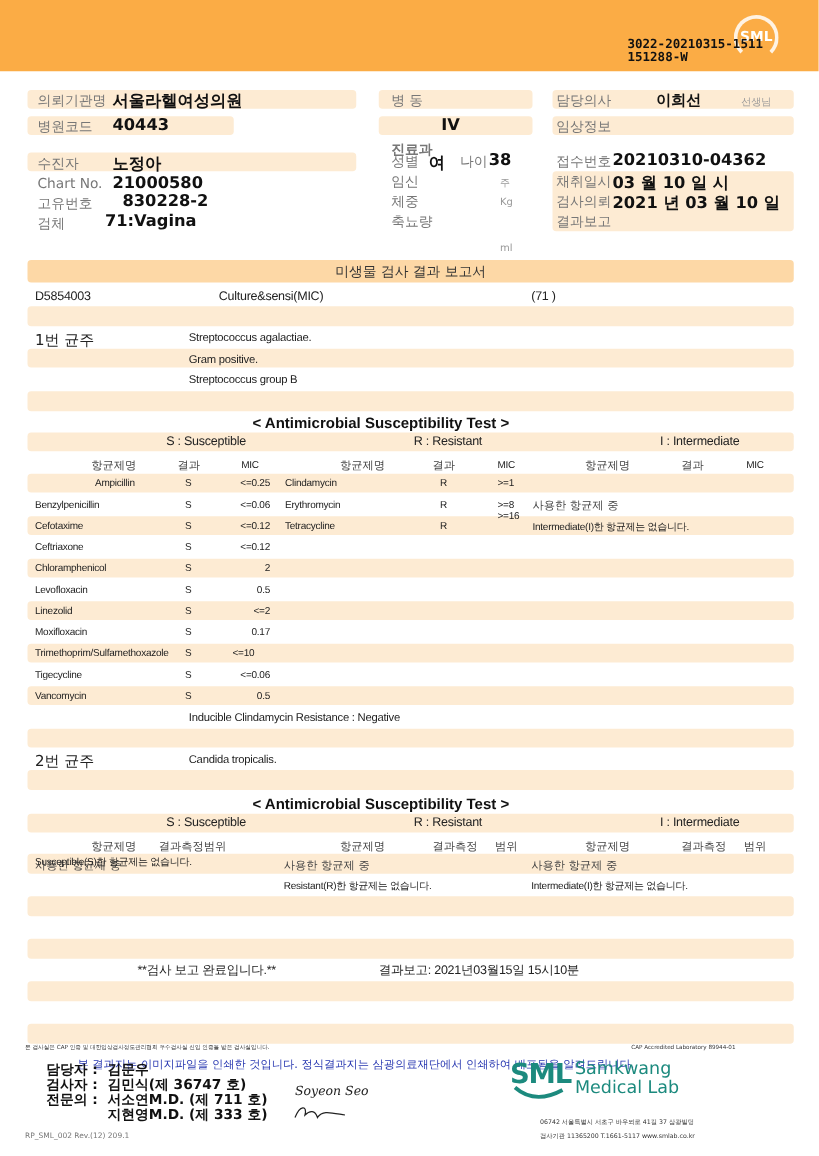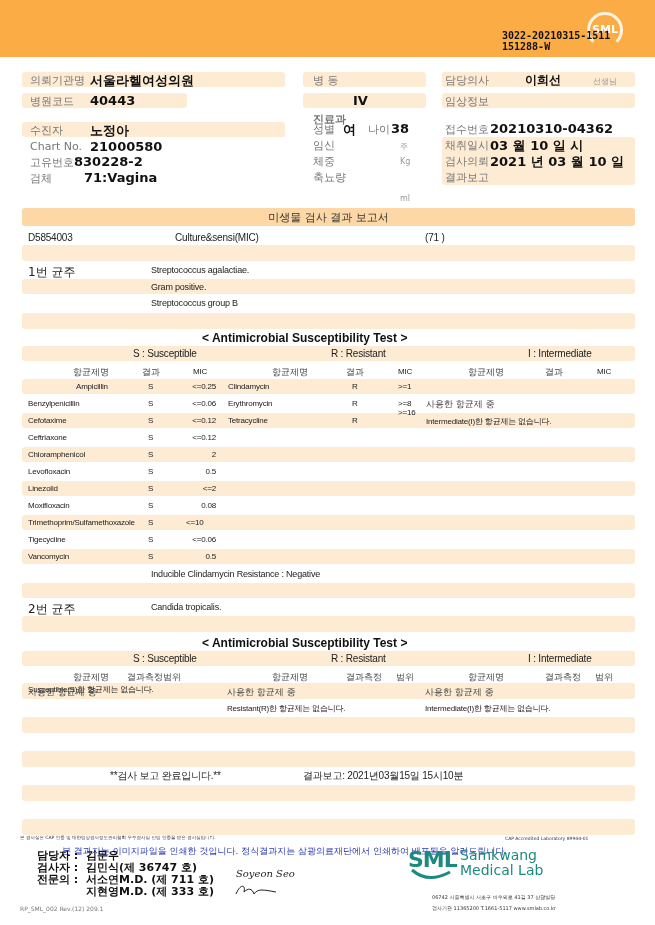--- a/index.html
+++ b/index.html
@@ -44,21 +44,21 @@
 <div class="lbl" style="left:30px;top:73px;">의뢰기관명</div>
 <div class="val" style="left:90px;top:72px;">서울라헬여성의원</div>
 <div class="lbl" style="left:30px;top:94px;">병원코드</div>
 <div class="val" style="left:90px;top:93px;">40443</div>
 
 <div class="lbl" style="left:30px;top:123px;">수진자</div>
 <div class="val" style="left:90px;top:122px;">노정아</div>
 <div class="lbl" style="left:30px;top:140px;">Chart No.</div>
 <div class="val" style="left:90px;top:139px;">21000580</div>
 <div class="lbl" style="left:30px;top:155px;">고유번호</div>
-<div class="val" style="left:74px;top:154px;">830228-2</div>
+<div class="val" style="left:98px;top:154px;">830228-2</div>
 <div class="lbl" style="left:30px;top:171px;">검체</div>
 <div class="val" style="left:84px;top:170px;">71:Vagina</div>
 
 <div class="lbl" style="left:313px;top:73px;">병  동</div>
 <div class="lbl" style="left:313px;top:112px;font-weight:bold;">진료과</div>
 <div class="val" style="left:353px;top:93px;">IV</div>
 
 <div class="lbl" style="left:313px;top:122px;">성별</div>
 <div class="val" style="left:343px;top:121px;">여</div>
 <div class="lbl" style="left:368px;top:122px;">나이</div>
@@ -136,21 +136,21 @@
     <div class="sm" style="left:186px;top:450px;font-size:8px;width:30px;text-align:right;">2</div>
     <div class="sm" style="left:28px;top:467px;font-size:8px;">Levofloxacin</div>
     <div class="sm" style="left:148px;top:467px;font-size:8px;">S</div>
     <div class="sm" style="left:186px;top:467px;font-size:8px;width:30px;text-align:right;">0.5</div>
     <div class="band" style="left:22px;top:481px;width:613px;height:15px;"></div>
     <div class="sm" style="left:28px;top:484px;font-size:8px;">Linezolid</div>
     <div class="sm" style="left:148px;top:484px;font-size:8px;">S</div>
     <div class="sm" style="left:186px;top:484px;font-size:8px;width:30px;text-align:right;">&lt;=2</div>
     <div class="sm" style="left:28px;top:501px;font-size:8px;">Moxifloxacin</div>
     <div class="sm" style="left:148px;top:501px;font-size:8px;">S</div>
-    <div class="sm" style="left:186px;top:501px;font-size:8px;width:30px;text-align:right;">0.08</div>
+    <div class="sm" style="left:186px;top:501px;font-size:8px;width:30px;text-align:right;">0.17</div>
     <div class="band" style="left:22px;top:515px;width:613px;height:15px;"></div>
     <div class="sm" style="left:28px;top:518px;font-size:8px;">Trimethoprim/Sulfamethoxazole</div>
     <div class="sm" style="left:148px;top:518px;font-size:8px;">S</div>
     <div class="sm" style="left:186px;top:518px;font-size:8px;width:30px;text-align:left;">&lt;=10</div>
     <div class="sm" style="left:28px;top:535px;font-size:8px;">Tigecycline</div>
     <div class="sm" style="left:148px;top:535px;font-size:8px;">S</div>
     <div class="sm" style="left:186px;top:535px;font-size:8px;width:30px;text-align:right;">&lt;=0.06</div>
     <div class="band" style="left:22px;top:549px;width:613px;height:15px;"></div>
     <div class="sm" style="left:28px;top:552px;font-size:8px;">Vancomycin</div>
     <div class="sm" style="left:148px;top:552px;font-size:8px;">S</div>

